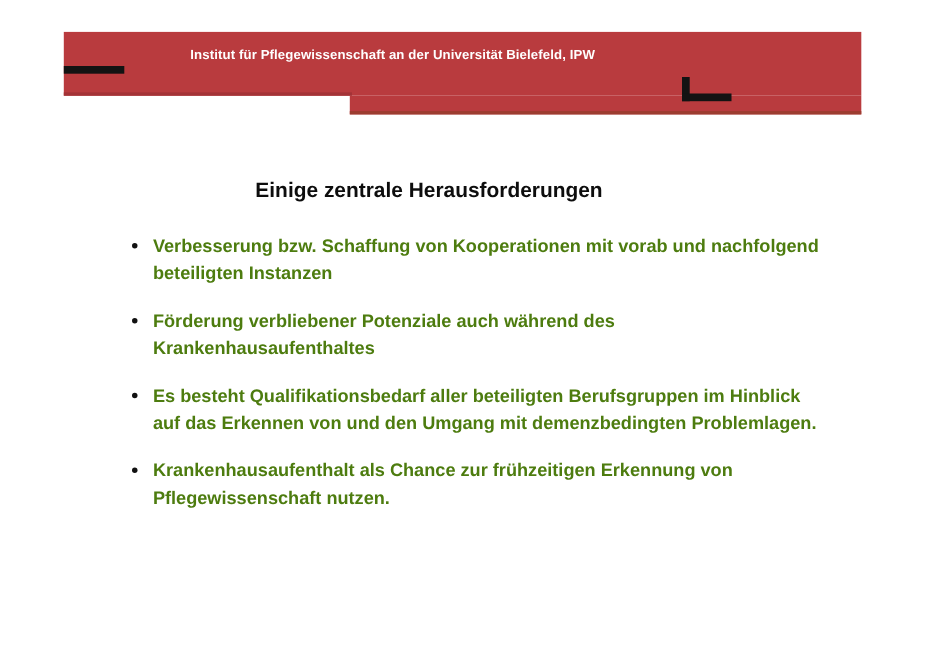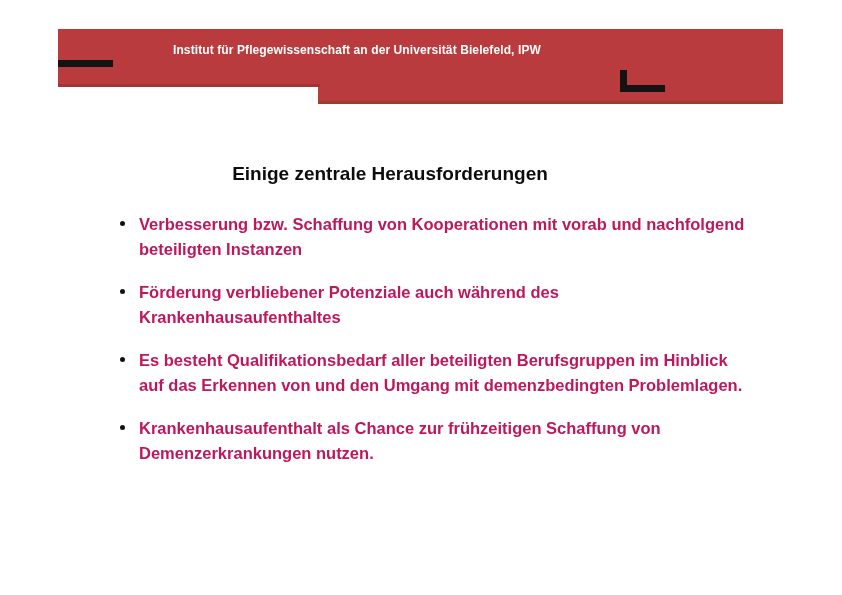--- a/index.html
+++ b/index.html
@@ -129,21 +129,21 @@
   #bullet-list {
     position: absolute;
     left: 114px;
     top: 212px;
     width: 640px;
   }
   .bullet-item {
     position: relative;
     padding-left: 25px;
     margin-bottom: 18px;
-    color: #be185d;
+    color: #4d7c0f;
     font-family: "Liberation Sans", sans-serif;
     font-size: 16.5px;
     font-weight: bold;
     line-height: 25px;
   }
   .bullet-item:last-child { margin-bottom: 0; }
   .bullet-marker {
     position: absolute;
     left: 6px;
     top: 9px;
@@ -188,18 +188,18 @@
       <span class="bullet-text">Förderung verbliebener Potenziale auch während des Krankenhausaufenthaltes</span>
     </div>
 
     <div class="bullet-item">
       <span class="bullet-marker"></span>
       <span class="bullet-text">Es besteht Qualifikationsbedarf aller beteiligten Berufsgruppen im Hinblick auf das Erkennen von und den Umgang mit demenzbedingten Problemlagen.</span>
     </div>
 
     <div class="bullet-item">
       <span class="bullet-marker"></span>
-      <span class="bullet-text">Krankenhausaufenthalt als Chance zur frühzeitigen Schaffung von Demenzerkrankungen nutzen.</span>
+      <span class="bullet-text">Krankenhausaufenthalt als Chance zur frühzeitigen Erkennung von Pflegewissenschaft nutzen.</span>
     </div>
 
   </div>
 
 </div>
 
 </body></html>

